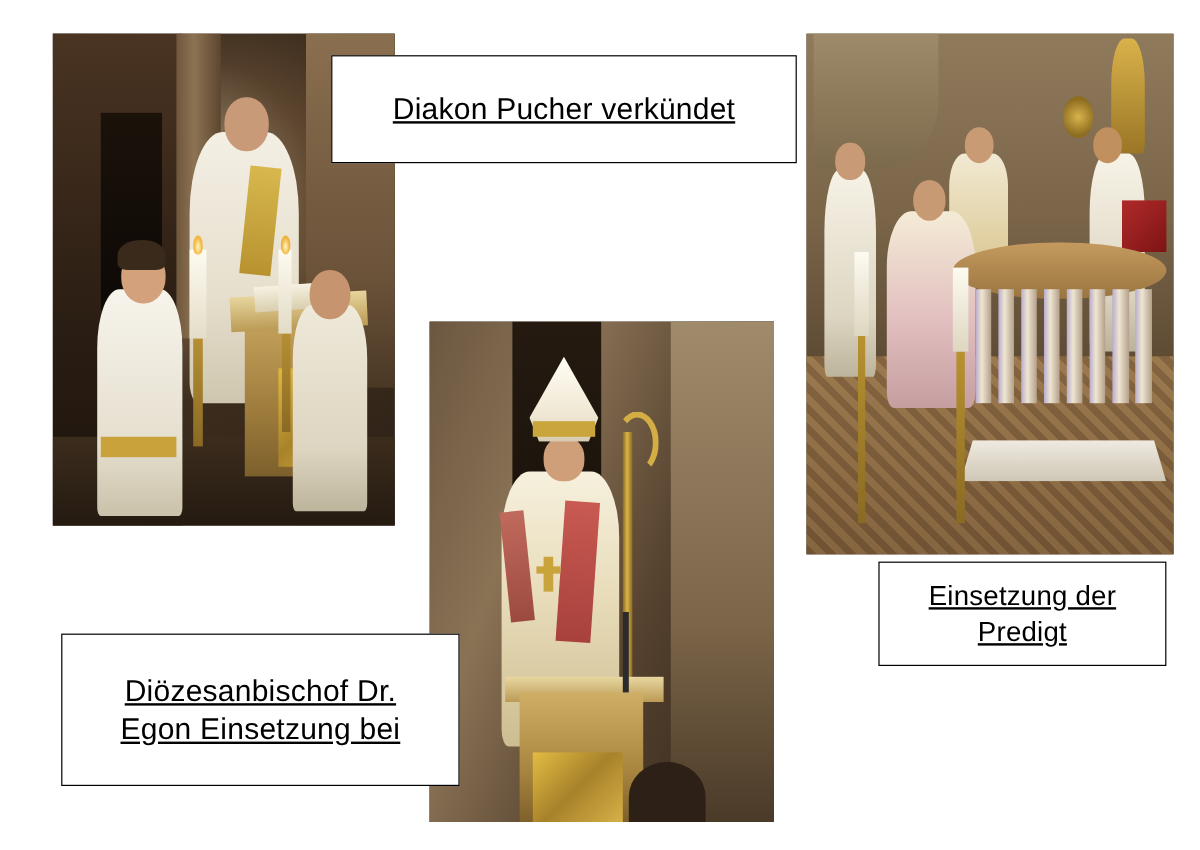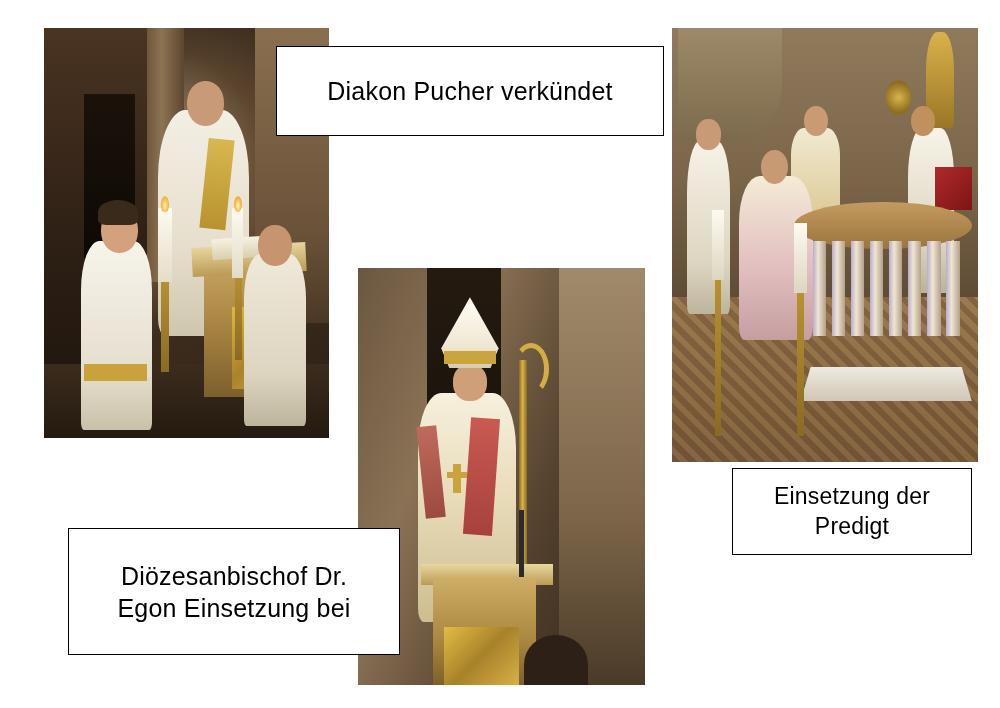--- a/index.html
+++ b/index.html
@@ -348,30 +348,30 @@
     color: #000000;
     line-height: 1.28;
     letter-spacing: 0.2px;
   }
   .caption-deacon {
     left: 276px; top: 46px;
     width: 388px; height: 90px;
     font-size: 25px;
   }
   .caption-bishop {
-    left: 68px; top: 528px;
+    left: 51px; top: 528px;
     width: 332px; height: 127px;
     font-size: 25px;
   }
   .caption-relic {
     left: 732px; top: 468px;
     width: 240px; height: 87px;
     font-size: 23px;
   }
-  .caption span { display: block; padding: 0 10px; }
+  .caption span { display: block; padding: 0 10px; text-decoration: underline; }
 </style>
 </head>
 <body>
 
 <div class="slide">
 
   <div class="photo photo-deacon">
     <div class="pd-wall-left"></div>
     <div class="pd-doorway"></div>
     <div class="pd-pillar"></div>

